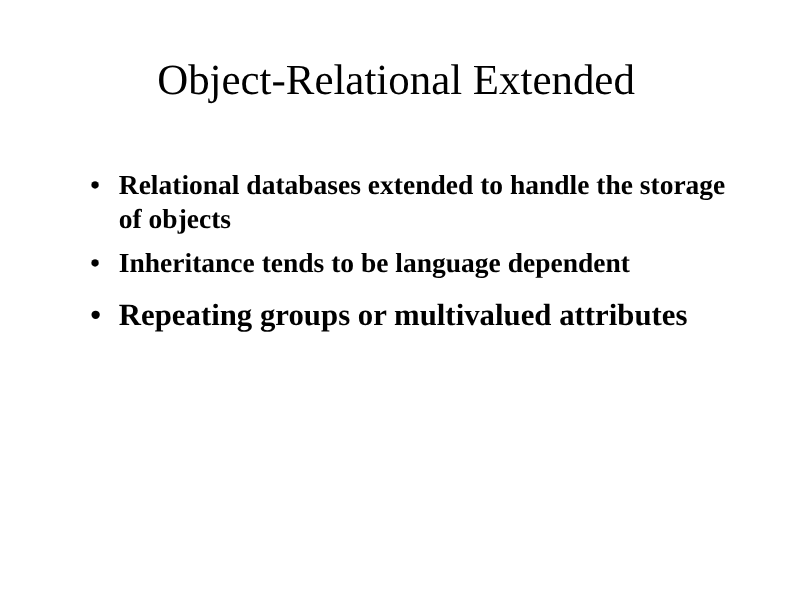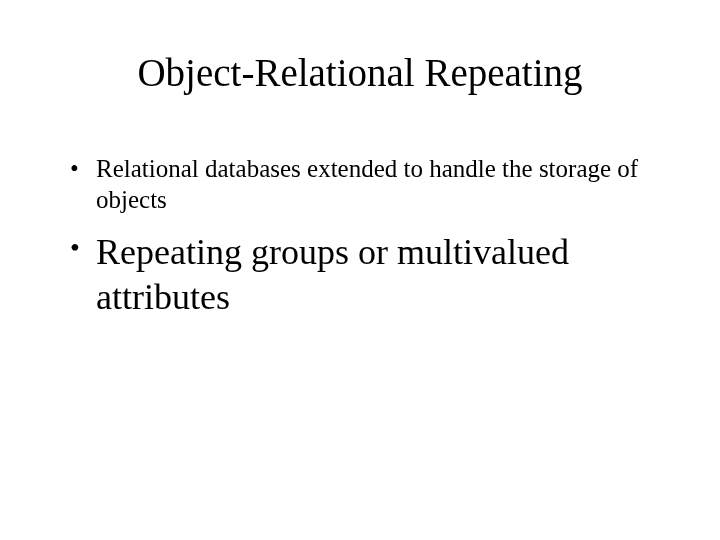--- a/index.html
+++ b/index.html
@@ -18,47 +18,49 @@
     padding: 50px 40px 40px 40px;
   }
   .title {
     font-size: 39px;
     text-align: center;
     margin: 0 0 58px 0;
     font-weight: normal;
   }
   ul.bullets {
     list-style: none;
-    margin: 0;
+    margin: 12px;
     padding: 0 0 0 30px;
+    font-weight: bold;
   }
   ul.bullets li {
     position: relative;
     font-size: 25px;
     line-height: 1.25;
     margin: 0 0 8px 0;
     padding-left: 26px;
   }
   ul.bullets li::before {
     content: "•";
     position: absolute;
     left: 0;
     top: 0;
     font-size: 25px;
   }
   ul.bullets li.emph {
-    font-size: 36px;
+    font-size: 28px;
     margin-top: 14px;
   }
   ul.bullets li.emph::before {
     font-size: 28px;
   }
 </style>
 </head>
 <body>
 
 <div class="slide">
-  <h1 class="title">Object-Relational Repeating</h1>
+  <h1 class="title">Object-Relational Extended</h1>
   <ul class="bullets">
     <li>Relational databases extended to handle the storage of objects</li>
+    <li>Inheritance tends to be language dependent</li>
     <li class="emph">Repeating groups or multivalued attributes</li>
   </ul>
 </div>
 
 </body></html>

